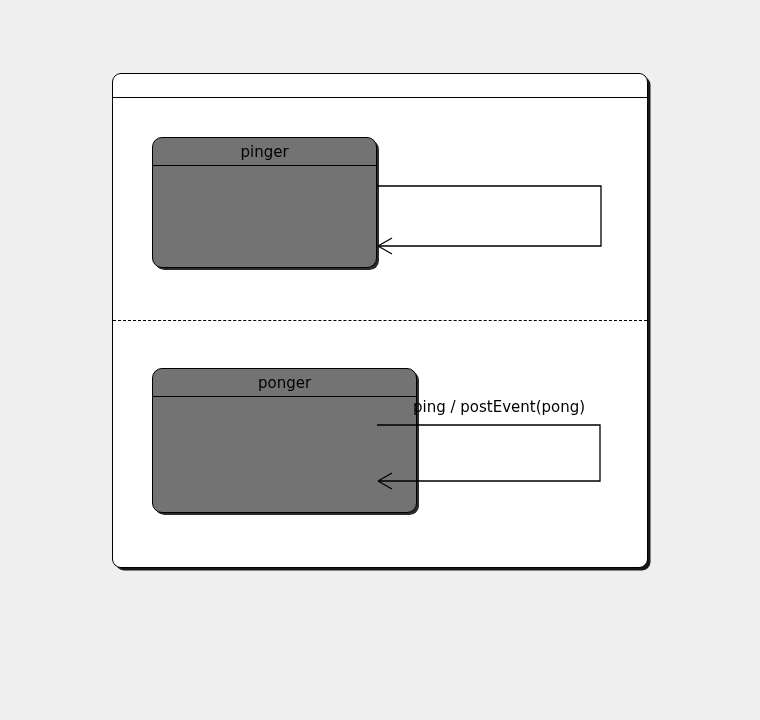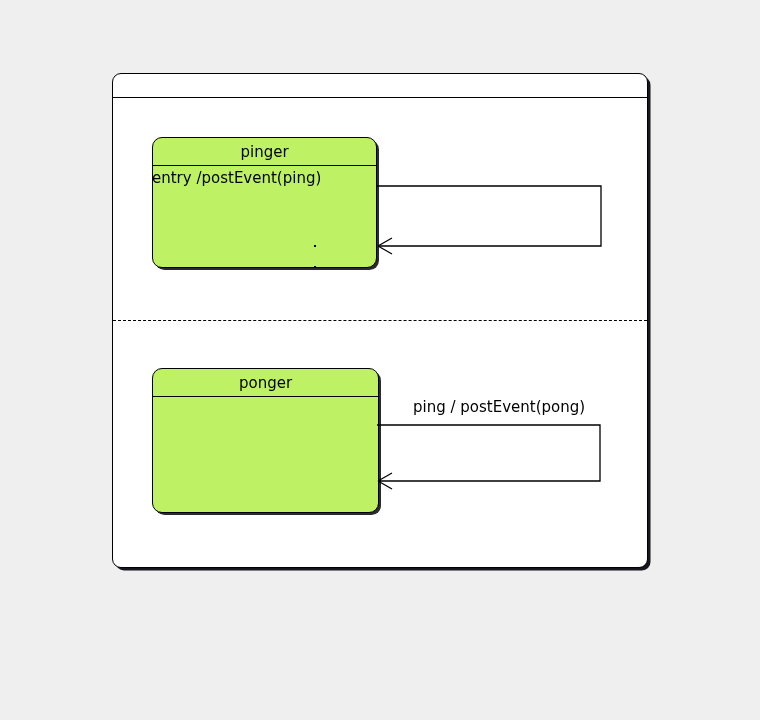--- a/index.html
+++ b/index.html
@@ -58,21 +58,21 @@
     left: 0;
     right: 0;
     top: 246px;
     height: 0;
     border-top: 1.4px dashed #000000;
   }
 
   
   .state {
     position: absolute;
-    background: #bef264;
+    background: #737373;
     border: 1.3px solid #000000;
     border-radius: 10px;
     box-sizing: border-box;
     box-shadow: 2.5px 2.5px 0 -0.5px #2a2a30;
   }
   .state-name {
     height: 28px;
     line-height: 28px;
     text-align: center;
     font-size: 15px;
@@ -105,21 +105,21 @@
   
   #state-pinger {
     left: 152px;
     top: 137px;
     width: 225px;
     height: 131px;
   }
   #state-ponger {
     left: 152px;
     top: 368px;
-    width: 227px;
+    width: 265px;
     height: 145px;
   }
 
   
   #transitions {
     position: absolute;
     left: 0;
     top: 0;
     width: 760px;
     height: 720px;
@@ -149,25 +149,20 @@
 
   <div class="composite">
 
     <div class="composite-titlebar"></div>
 
     <div class="region-divider"></div>
   </div>
 
   <div class="state" id="state-pinger">
     <div class="state-name">pinger</div>
-    <div class="state-body">
-      <div class="state-action">entry /postEvent(ping)</div>
-      <div class="artifact-dot" style="left:161px; top:79px;"></div>
-      <div class="artifact-dot" style="left:161px; top:100px;"></div>
-    </div>
   </div>
 
   <div class="state" id="state-ponger">
     <div class="state-name">ponger</div>
     <div class="state-body">
       <div class="state-action"></div>
     </div>
   </div>
 
   <svg id="transitions">

